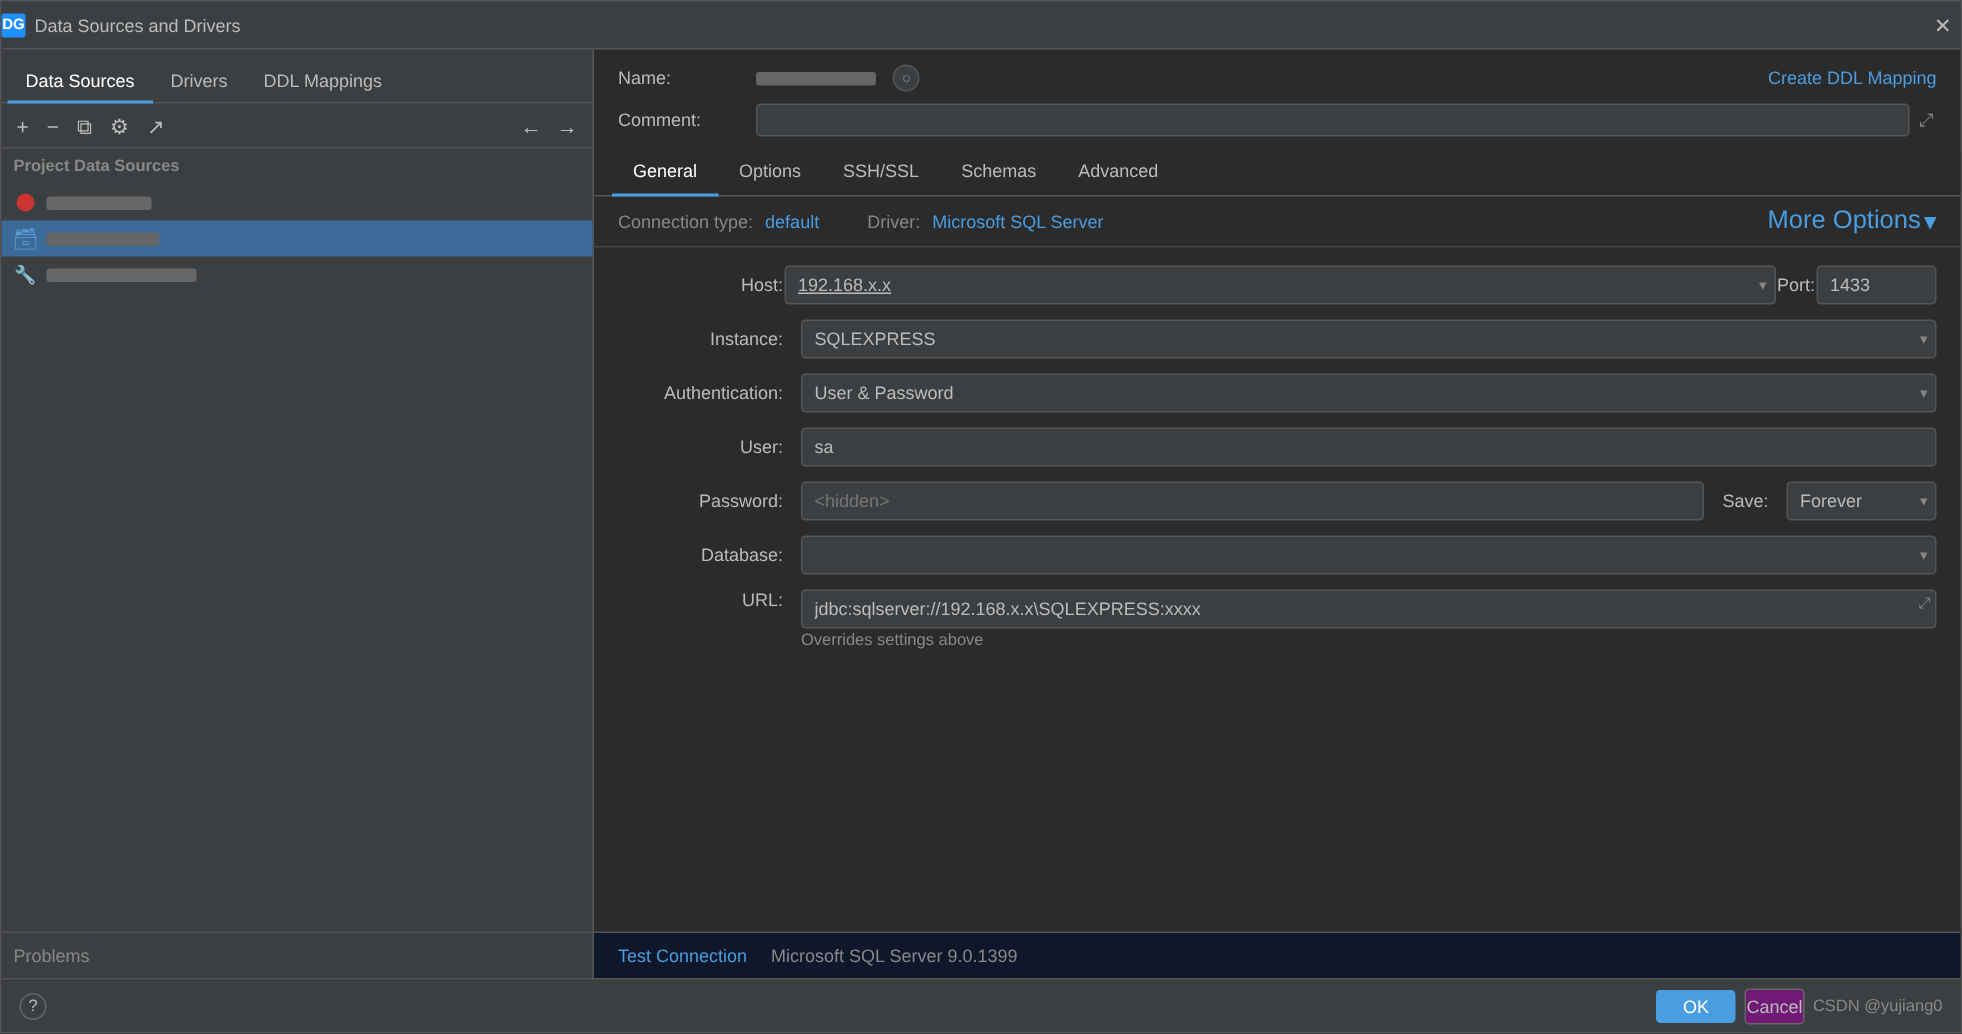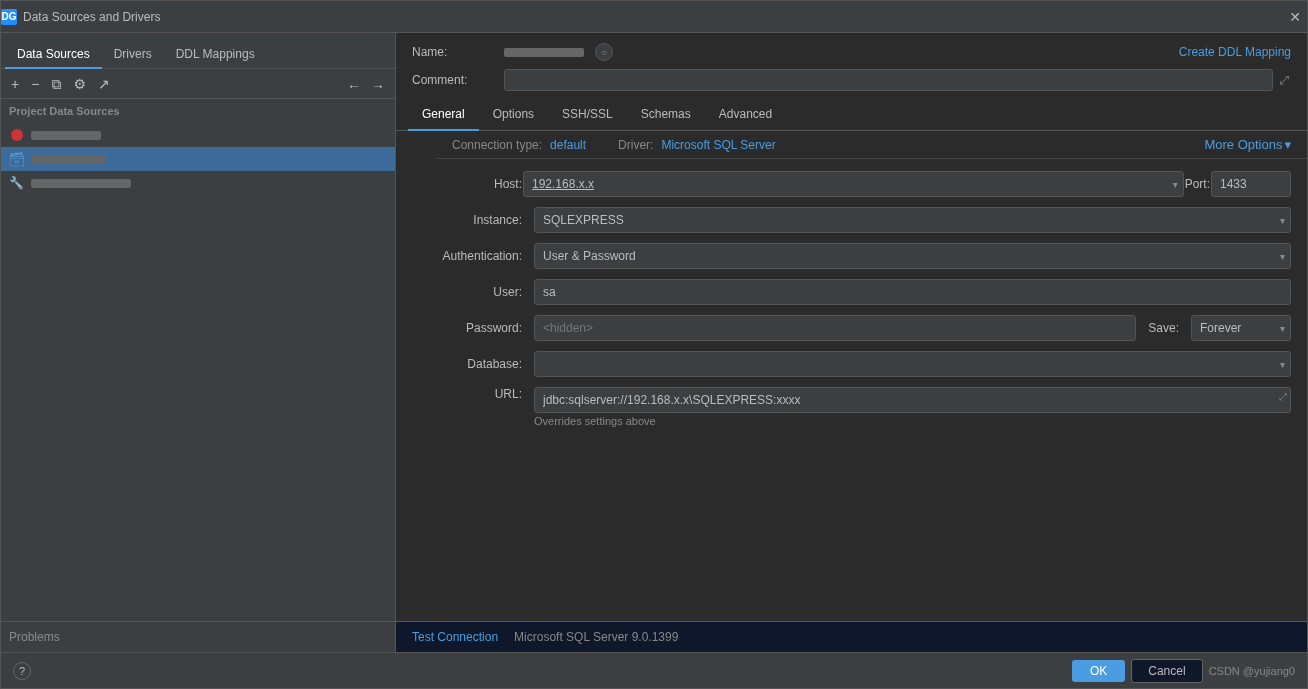--- a/index.html
+++ b/index.html
@@ -292,34 +292,33 @@
     }
 
     
     .conn-info-bar {
       display: flex;
       align-items: center;
       padding: 6px 16px;
       gap: 8px;
       font-size: 12px;
       border-bottom: 1px solid #444;
-      margin-left: 40px;
     }
 
     .conn-label { color: #888; }
     .conn-value { color: #4a9de0; cursor: pointer; }
     .more-options-btn {
       margin-left: auto;
       color: #4a9de0;
       cursor: pointer;
-      font-size: 13px;
+      font-size: 17px;
       background: none;
       border: none;
       display: flex;
-      align-items: flex-end;
+      align-items: flex-start;
       gap: 2px;
     }
 
     
     .form-area {
       padding: 12px 16px;
       display: flex;
       flex-direction: column;
       gap: 10px;
     }
@@ -543,25 +542,25 @@
       background: #4a9de0;
       border: none;
       border-radius: 3px;
       color: #fff;
       padding: 4px 18px;
       font-size: 12px;
       cursor: pointer;
     }
 
     .cancel-btn {
-      background: #0f172a;
+      background: #701a75;
       border: 1px solid #666;
       border-radius: 3px;
       color: #bbb;
-      padding: 4px 16px;
+      padding: 4px 0;
       font-size: 12px;
       cursor: pointer;
     }
 
     .watermark {
       color: #888;
       font-size: 11px;
     }
 
     .redact {

